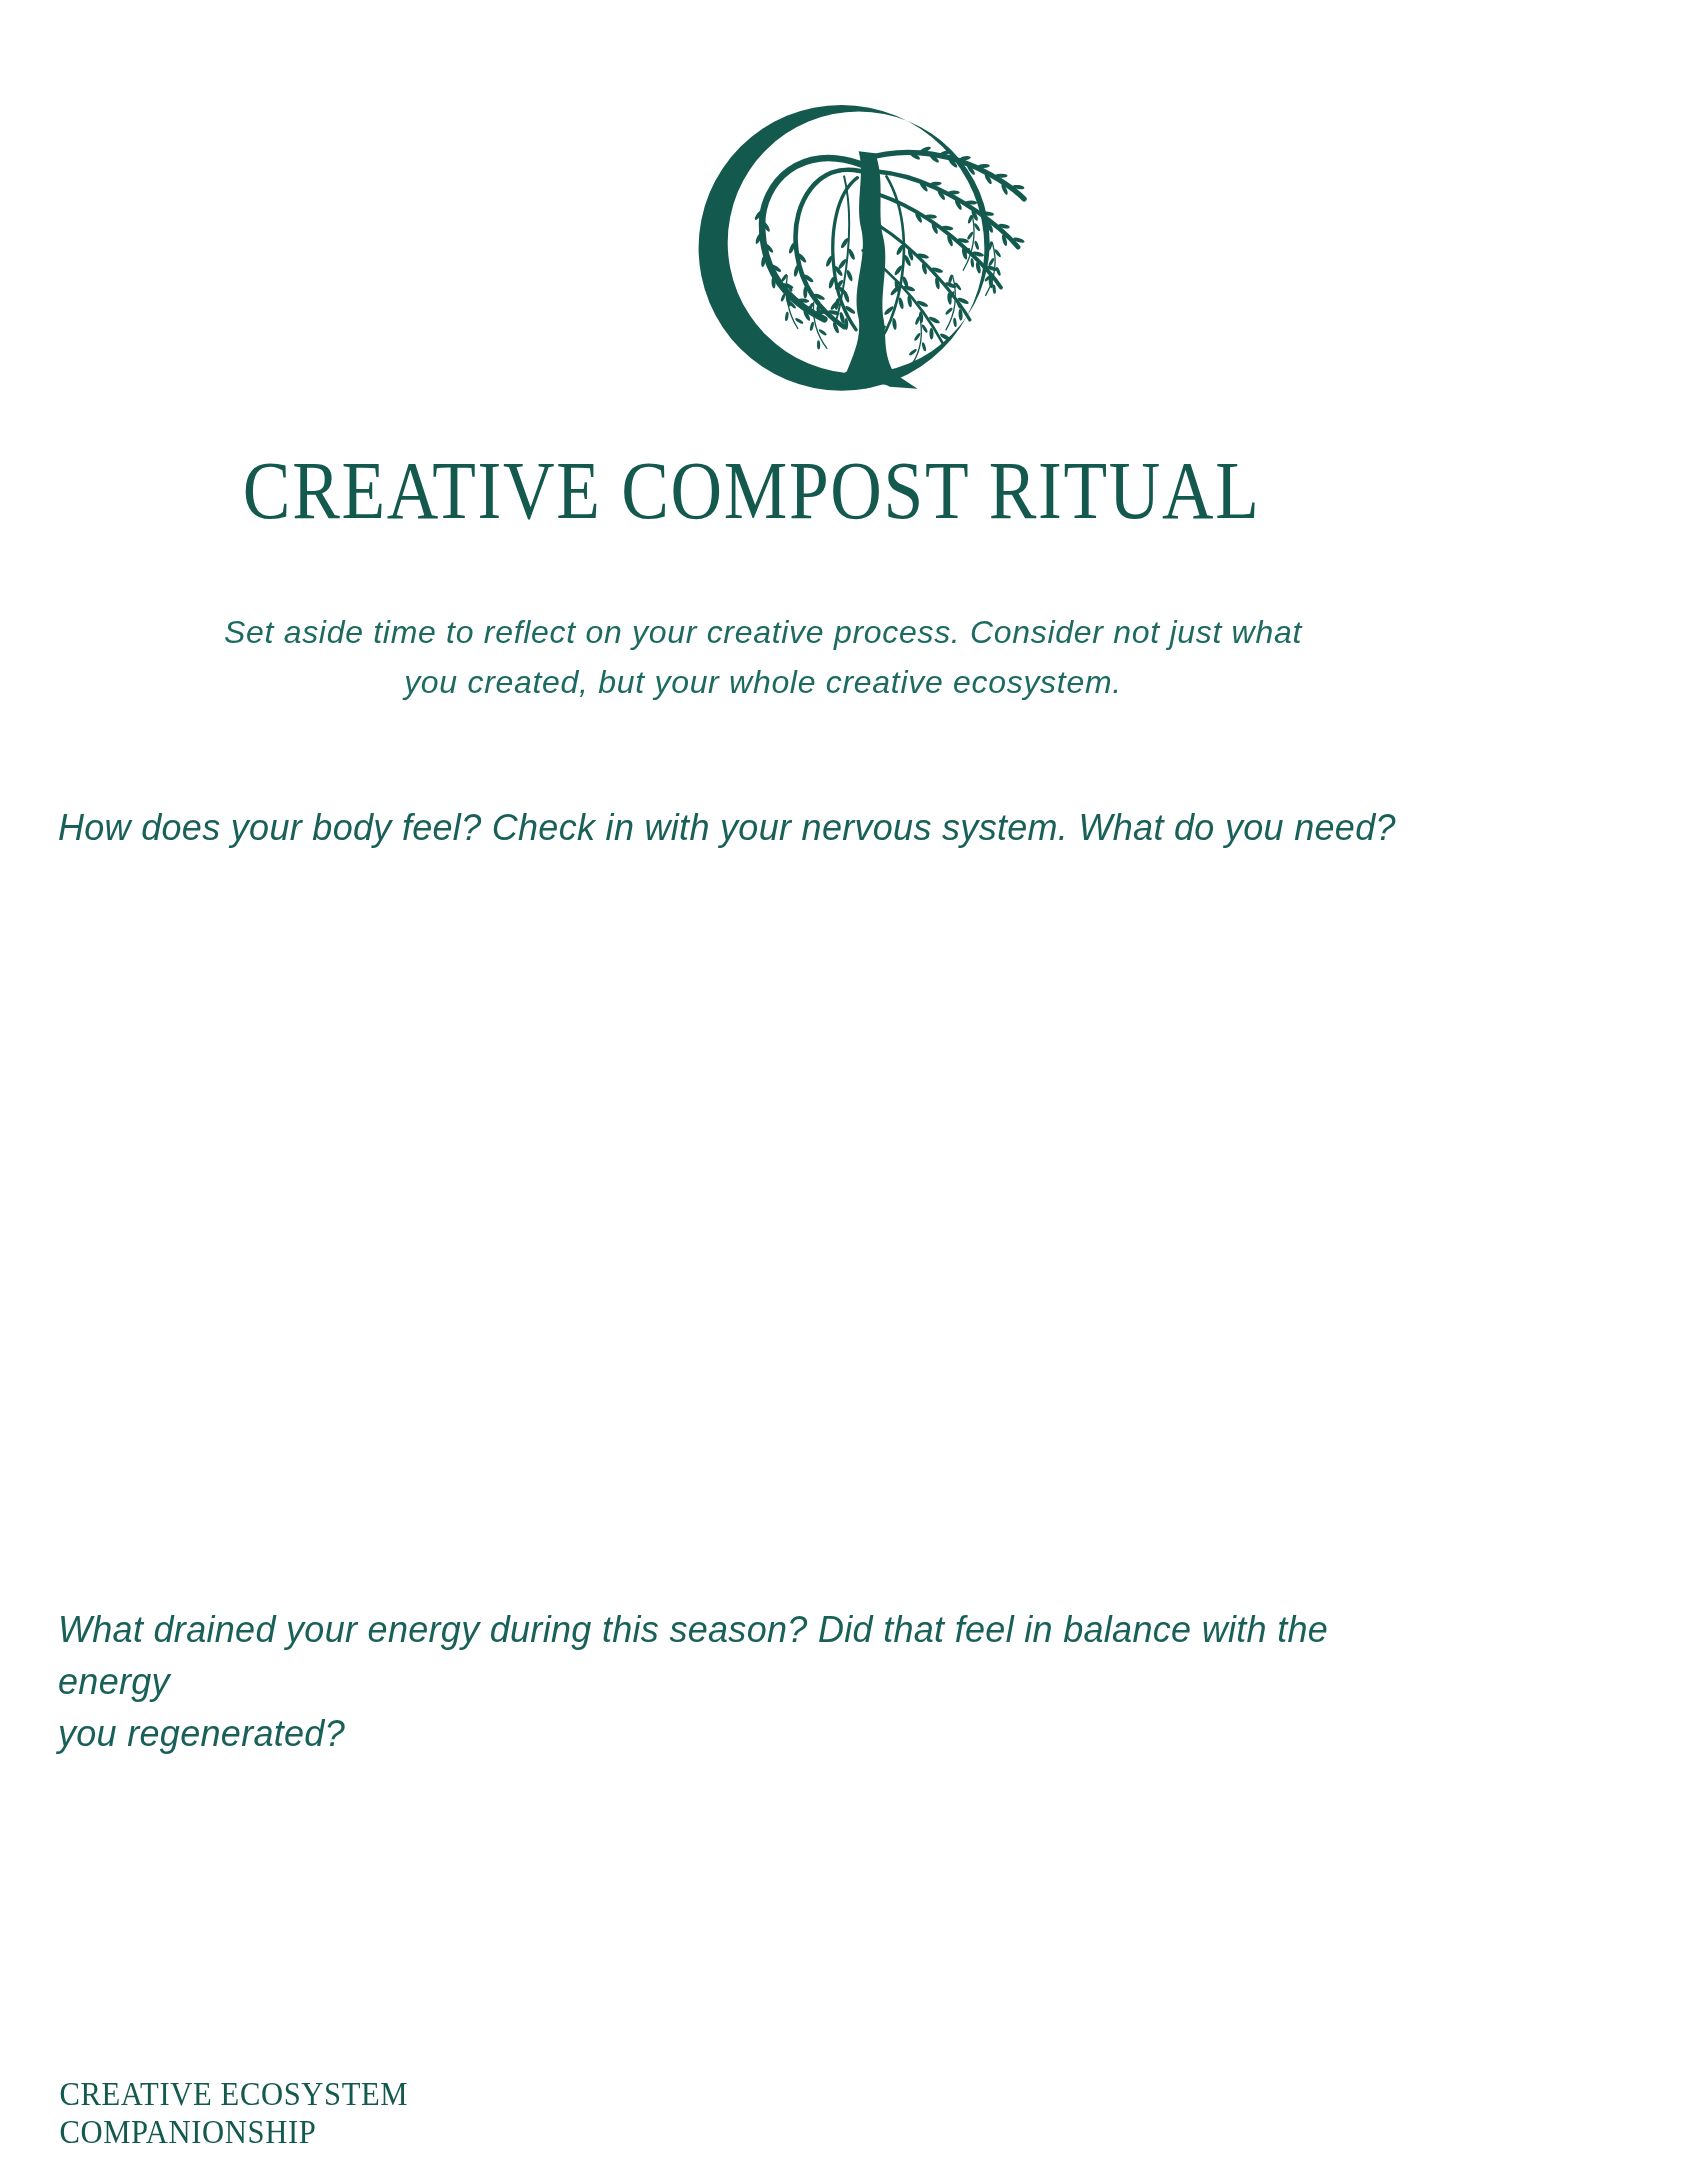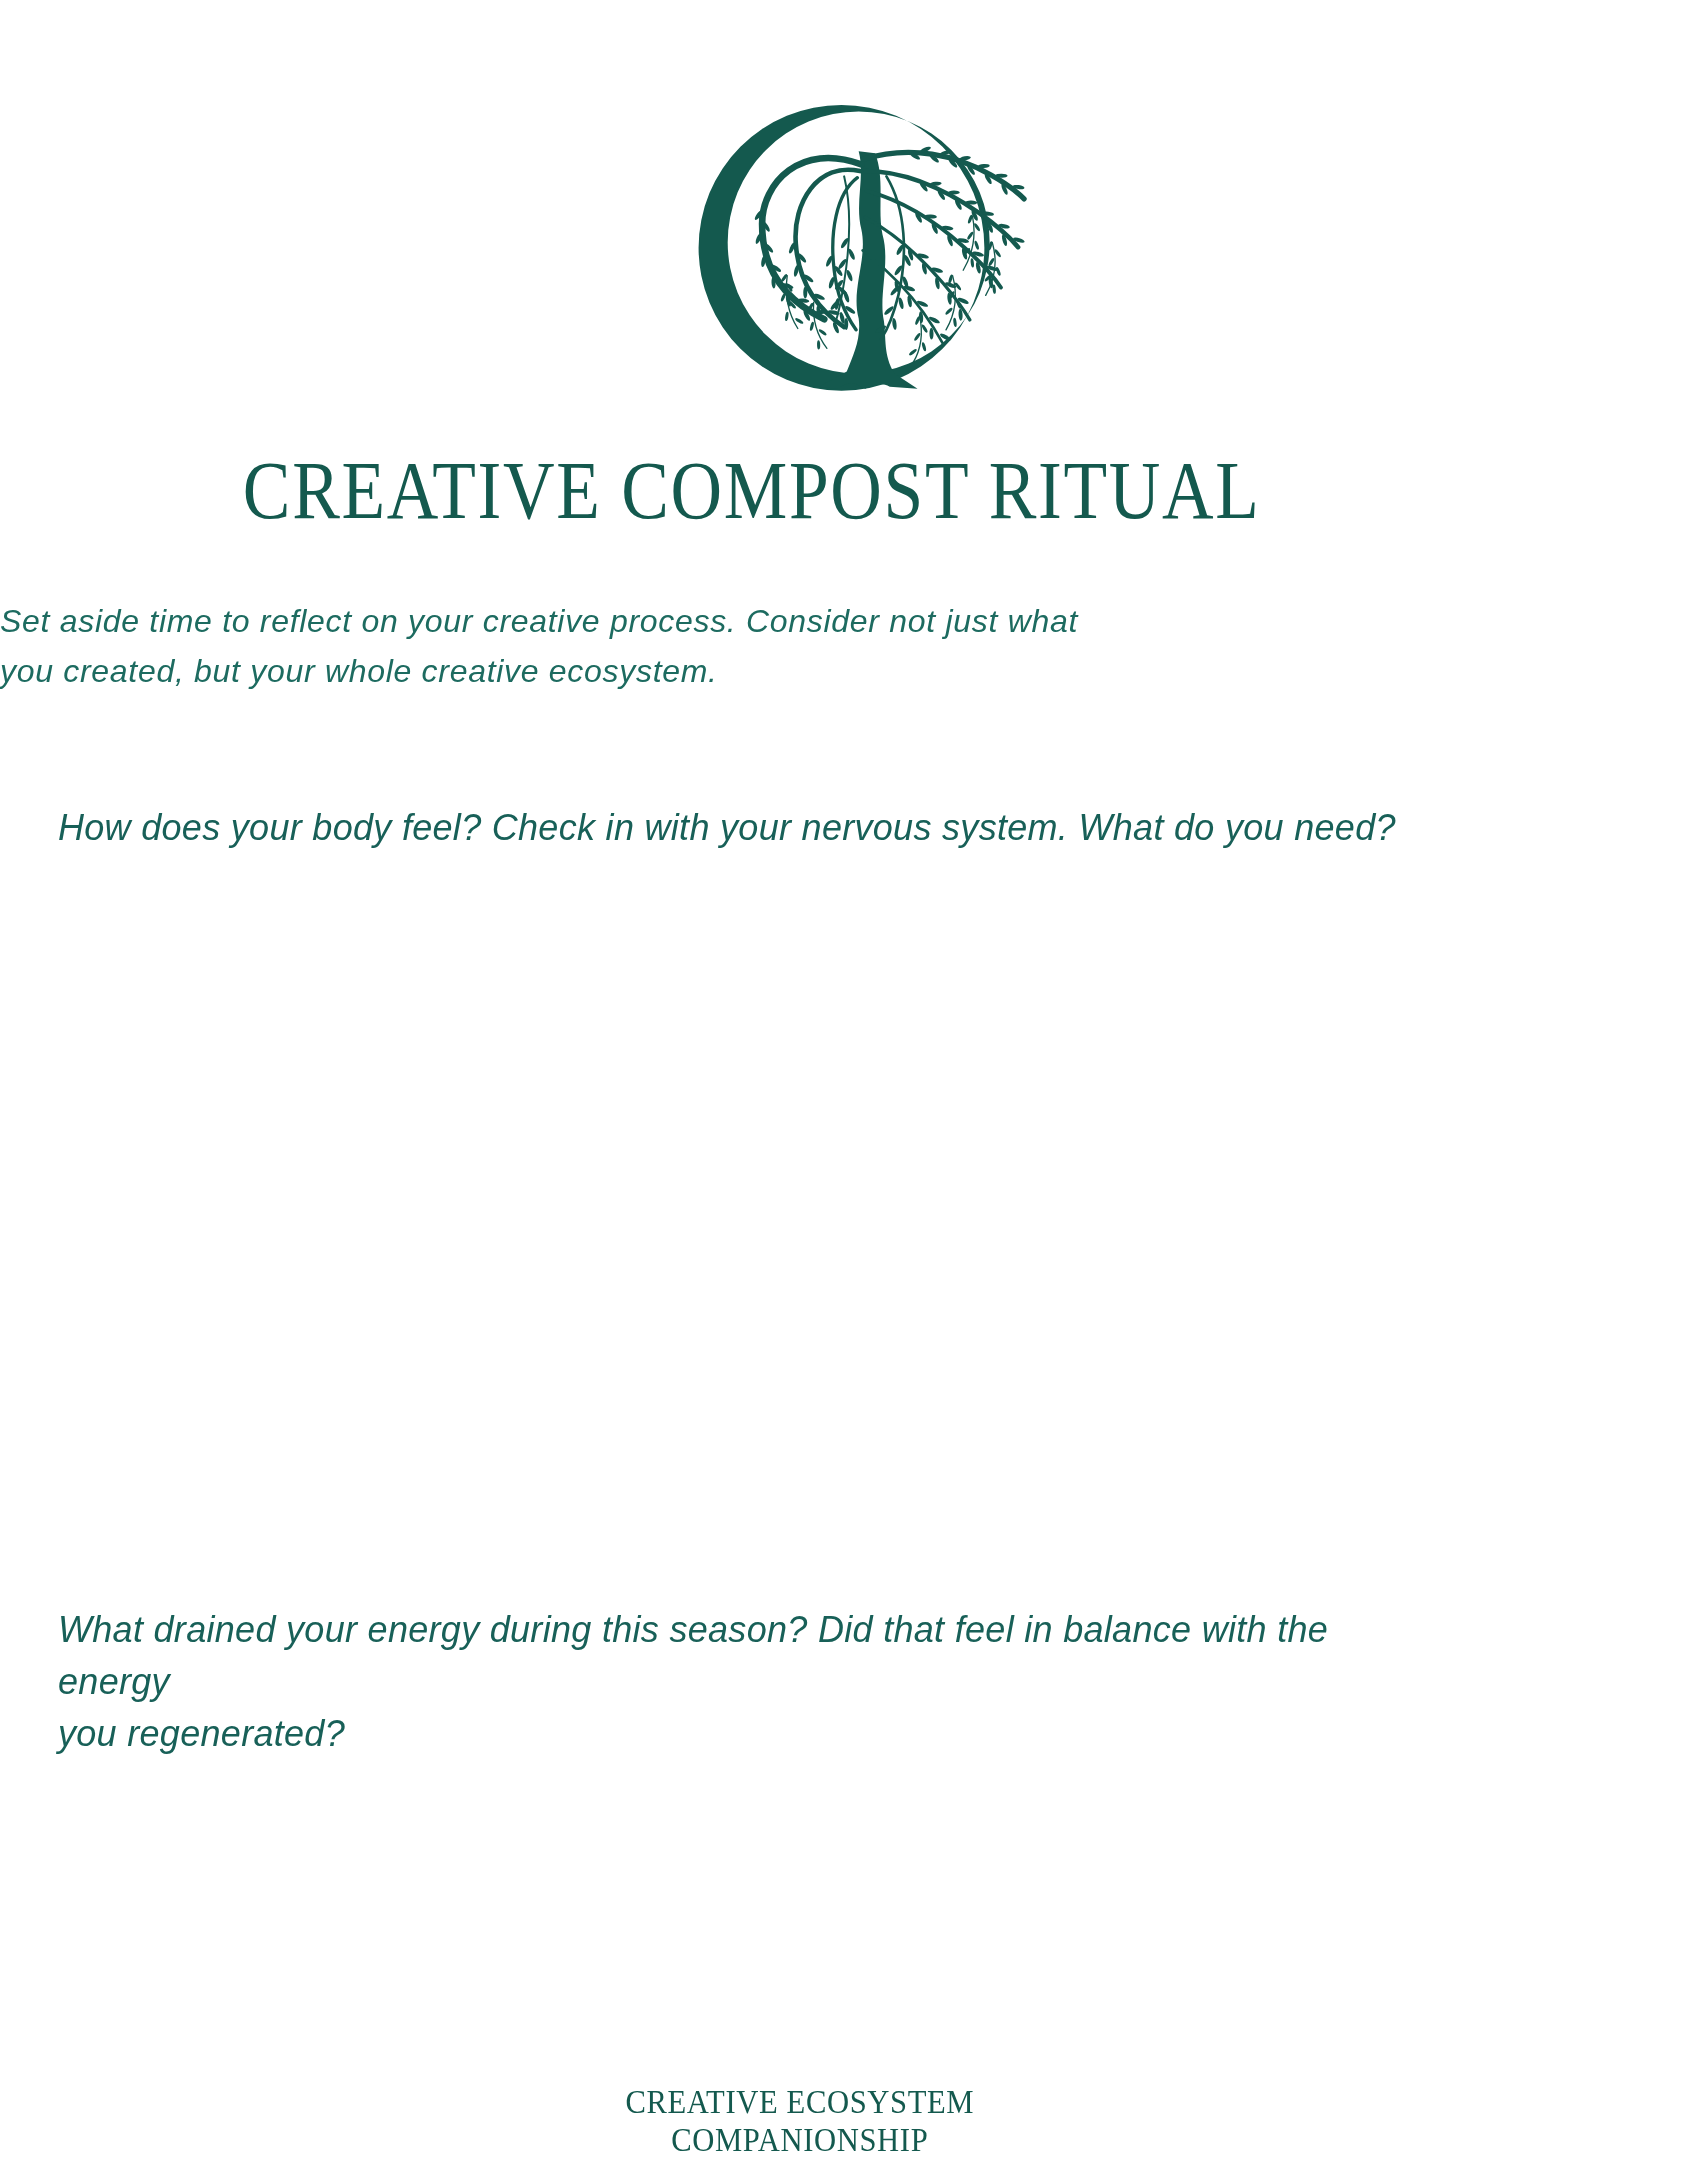--- a/index.html
+++ b/index.html
@@ -35,21 +35,22 @@
   .title .stretch{
     display:inline-block;
     transform:scaleX(0.86);
     transform-origin:center;
     letter-spacing:2px;
     white-space:nowrap;
   }
   .subtitle{
     position:absolute;
     top:597px;left:0;width:100%;
-    margin:0;
+    margin:11px;
+    text-align:center;
     font-style:italic;
     font-weight:400;
     font-size:32px;
     line-height:1.56;
     letter-spacing:0.7px;
     color:var(--subtitle_text);
     white-space:pre-line;
   }
   .question{
     position:absolute;
@@ -64,22 +65,22 @@
     white-space:pre-line;
     font-style:italic;
   }
   .q1{top:802px;}
   .q2{top:1203px;}
   .q3{top:1604px;}
   .answer-space{height:284px;}
   .footer{
     position:absolute;
     top:2075px;left:0;width:100%;
-    margin:8px;
-    text-align:center;
+    margin:0;
+    text-align:left;
     font-family:"Liberation Serif","DejaVu Serif",serif;
     font-size:34px;
     line-height:1.12;
     color:var(--brand);
     white-space:pre-line;
     padding-left:40px;
   }
   .footer .stretch{
     display:inline-block;
     transform:scaleX(0.9);

